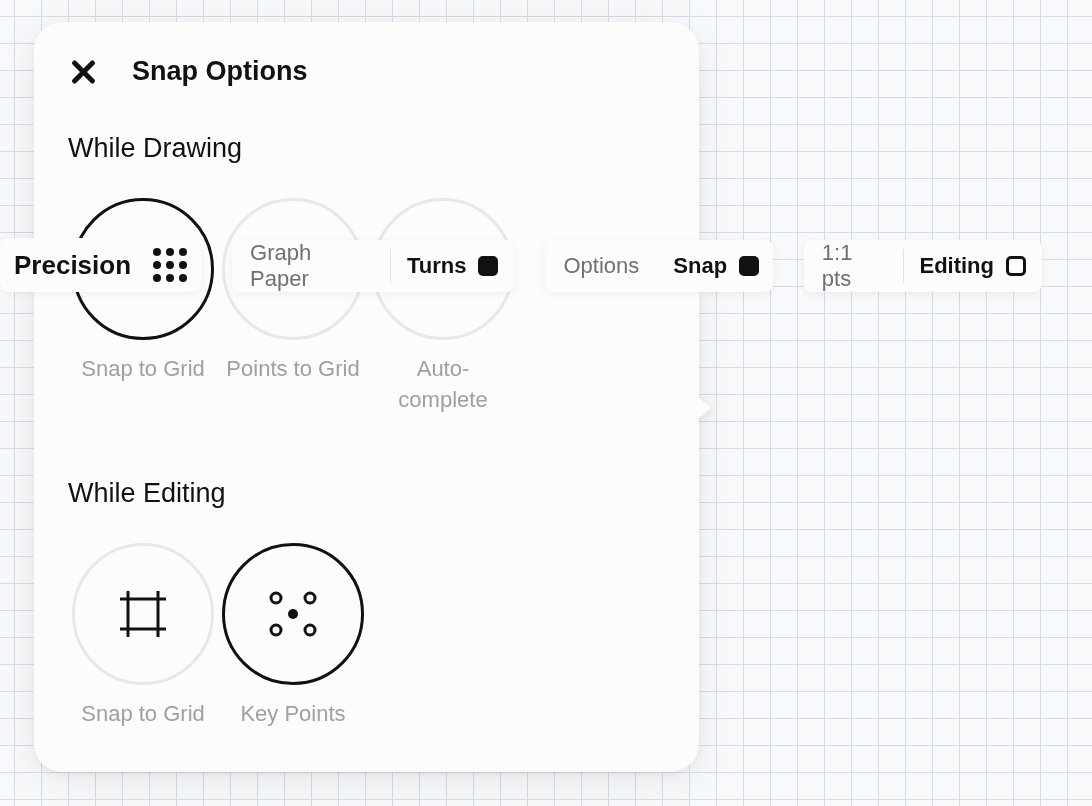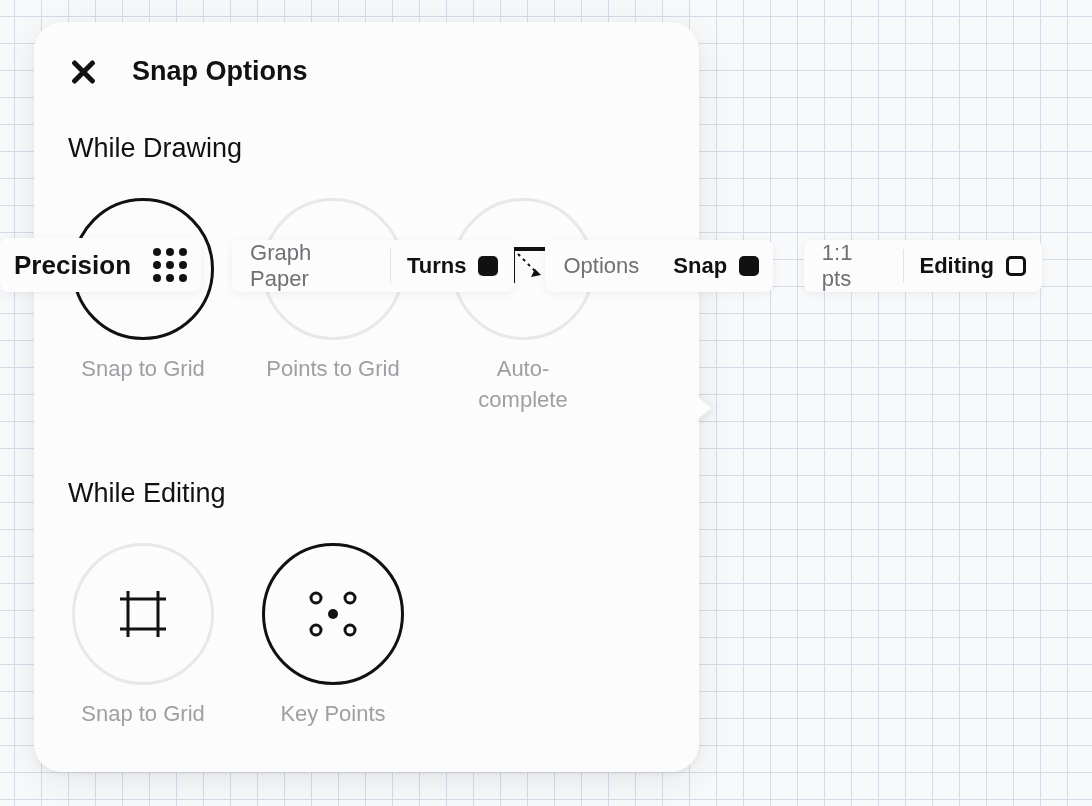--- a/index.html
+++ b/index.html
@@ -64,21 +64,20 @@
   }
   .close-x::before { transform: rotate(45deg); }
   .close-x::after  { transform: rotate(-45deg); }
 
   .panel-title { font-size: 27px; font-weight: 700; color: #111; }
 
   .section-title { font-size: 27px; font-weight: 400; color: #111; margin-bottom: 34px; }
 
   .option-row {
     display: flex;
-    gap: 40px;
     margin-bottom: 62px;
     width: 720px; 
   }
   .option {
     display: flex;
     flex-direction: column;
     align-items: center;
     width: 150px;
     cursor: pointer;
   }

